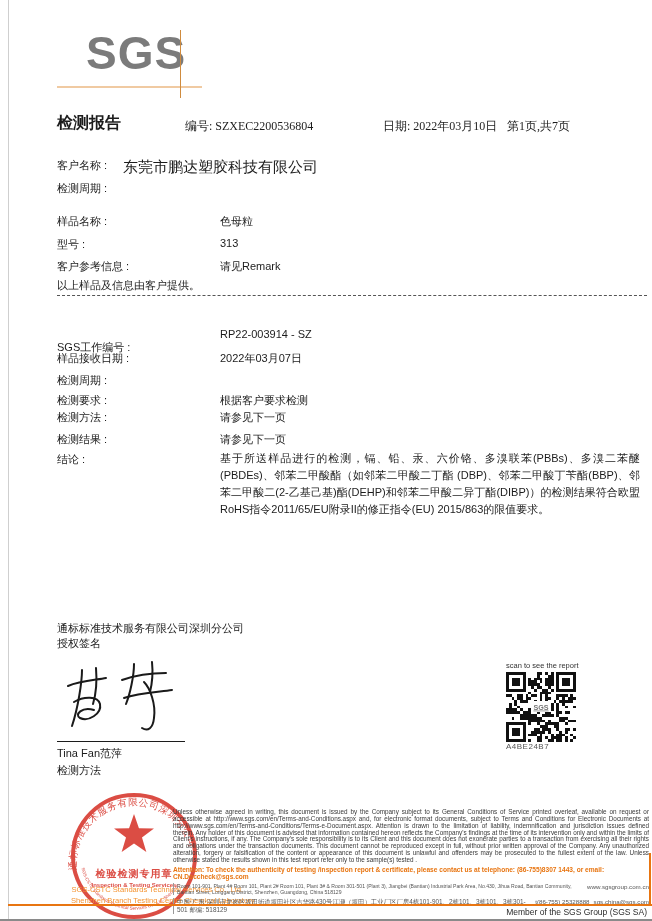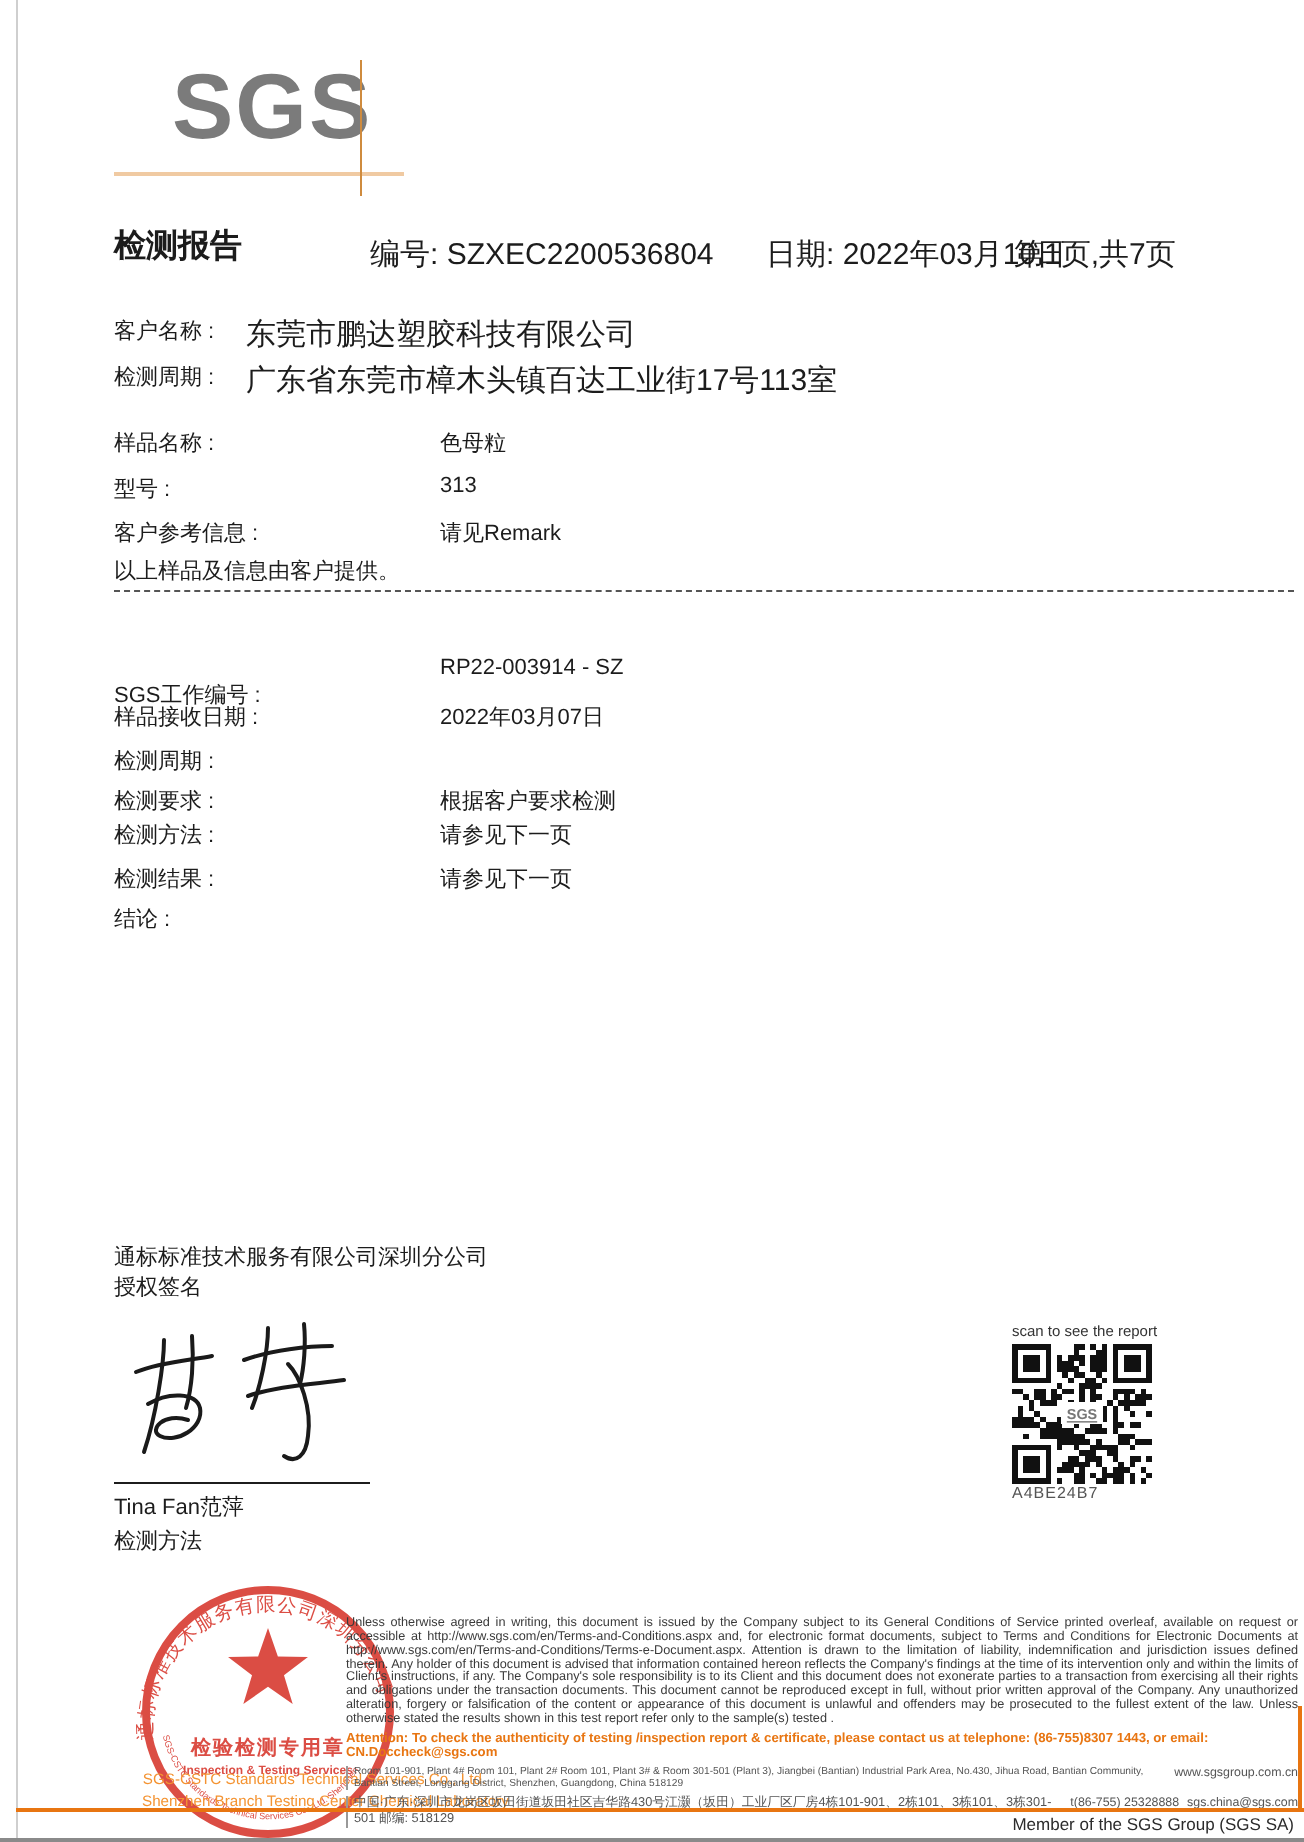--- a/index.html
+++ b/index.html
@@ -10,21 +10,21 @@
   .edge-left{position:absolute;left:8px;top:0;width:1px;height:921px;background:#cfcfcf;}
   .edge-bottom{position:absolute;left:0;bottom:0;width:652px;height:2px;background:#8a8a8a;}
 
   
   .logo-text{position:absolute;left:86px;top:30px;font-size:46px;font-weight:bold;color:#7b7b7b;letter-spacing:1px;line-height:1;}
   .logo-hline{position:absolute;left:57px;top:86px;width:145px;height:2px;background:#f0caa2;}
   .logo-vline{position:absolute;left:180px;top:30px;width:1px;height:68px;background:#cf8b3e;}
 
   
   .doc-title{position:absolute;left:57px;top:113px;font-size:16px;font-weight:bold;}
-  .hdr{position:absolute;top:118px;font-size:15px;}
+  .hdr{position:absolute;top:118px;font-size:12px;font-family:Liberation Serif, serif;}
   .hdr-no{left:185px;}
   .hdr-date{left:383px;}
   .hdr-page{left:507px;}
 
   
   .row{position:absolute;left:57px;font-size:11px;white-space:nowrap;}
   .row .lab{display:inline-block;}
   .val-c{position:absolute;left:123px;font-size:15px;white-space:nowrap;}
   .val-s{position:absolute;left:220px;font-size:11px;white-space:nowrap;}
 
@@ -72,21 +72,20 @@
   <div class="logo-vline"></div>
 
   <div class="doc-title">检测报告</div>
   <div class="hdr hdr-no"><span>编号:</span> <span>SZXEC2200536804</span></div>
   <div class="hdr hdr-date"><span>日期:</span> <span>2022年03月10日</span></div>
   <div class="hdr hdr-page">第1页,共7页</div>
 
   <div class="row" style="top:158px"><span class="lab">客户名称 :</span></div>
   <div class="val-c" style="top:158px">东莞市鹏达塑胶科技有限公司</div>
   <div class="row" style="top:181px"><span class="lab">检测周期 :</span></div>
-  <div class="val-c" style="top:181px">广东省东莞市樟木头镇百达工业街17号113室</div>
 
   <div class="row" style="top:214px"><span class="lab">样品名称 :</span></div>
   <div class="val-s" style="top:214px">色母粒</div>
   <div class="row" style="top:237px"><span class="lab">型号 :</span></div>
   <div class="val-s" style="top:237px">313</div>
   <div class="row" style="top:259px"><span class="lab">客户参考信息 :</span></div>
   <div class="val-s" style="top:259px">请见Remark</div>
   <div class="row" style="top:278px">以上样品及信息由客户提供。</div>
 
   <div class="dashline"></div>
@@ -96,20 +95,21 @@
   <div class="row" style="top:351px"><span class="lab">样品接收日期 :</span></div>
   <div class="val-s" style="top:351px">2022年03月07日</div>
   <div class="row" style="top:373px"><span class="lab">检测周期 :</span></div>
   <div class="row" style="top:393px"><span class="lab">检测要求 :</span></div>
   <div class="val-s" style="top:393px">根据客户要求检测</div>
   <div class="row" style="top:410px"><span class="lab">检测方法 :</span></div>
   <div class="val-s" style="top:410px">请参见下一页</div>
   <div class="row" style="top:432px"><span class="lab">检测结果 :</span></div>
   <div class="val-s" style="top:432px">请参见下一页</div>
   <div class="row" style="top:452px"><span class="lab">结论 :</span></div>
+  <div class="conclusion">基于所送样品进行的检测，镉、铅、汞、六价铬、多溴联苯(PBBs)、多溴二苯醚(PBDEs)、邻苯二甲酸酯（如邻苯二甲酸二丁酯 (DBP)、邻苯二甲酸丁苄酯(BBP)、邻苯二甲酸二(2-乙基己基)酯(DEHP)和邻苯二甲酸二异丁酯(DIBP)）的检测结果符合欧盟RoHS指令2011/65/EU附录II的修正指令(EU) 2015/863的限值要求。</div>
 
   <div class="sig-company">通标标准技术服务有限公司深圳分公司</div>
   <div class="sig-auth">授权签名</div>
   <svg class="sig-img" width="130" height="80" viewBox="0 0 130 80">
     <g fill="none" stroke="#1a1a1a" stroke-width="2" stroke-linecap="round" stroke-linejoin="round">
       <path d="M8 26 C 20 21, 36 20, 46 18"></path>
       <path d="M22 10 C 22 22, 18 48, 12 66"></path>
       <path d="M36 8 C 37 20, 36 34, 33 44"></path>
       <path d="M14 42 C 24 36, 38 36, 40 44 C 42 54, 28 62, 20 58 C 14 55, 22 46, 34 50"></path>
       <path d="M62 20 C 76 15, 94 13, 106 13"></path>

